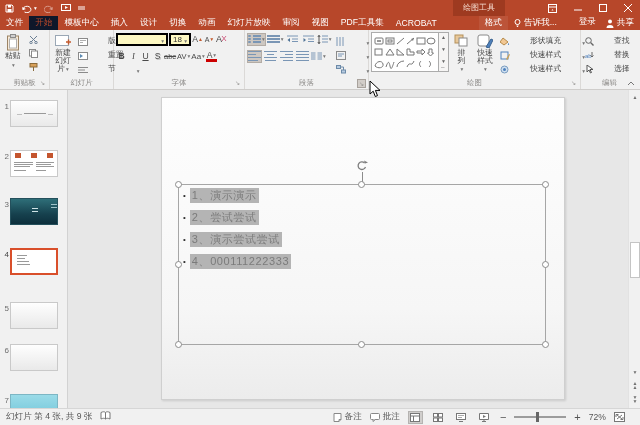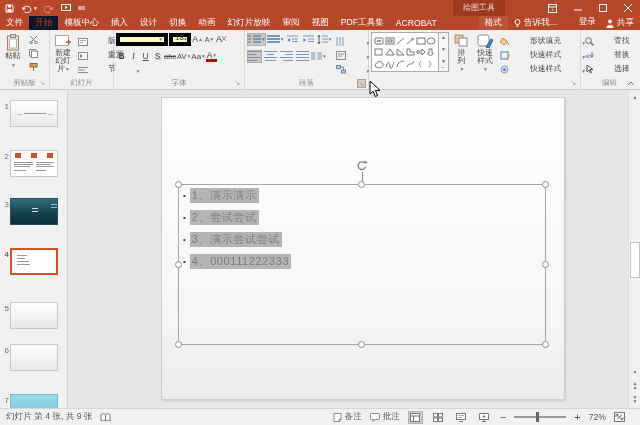--- a/index.html
+++ b/index.html
@@ -33,21 +33,21 @@
   .rbody{flex:1;display:flex;padding:2px 2px 0;gap:2px}
   .rlabel{height:11px;line-height:10px;text-align:center;font-size:7.4px;color:#8b8987}
   .dlg{position:absolute;right:2px;bottom:1px;width:9px;height:9px;font-size:6px;line-height:9px;text-align:center;color:#8b8987}
   .dlg.hot{background:#d2cdc8;border:1px solid #a8a29c}
   .bigbtn{display:flex;flex-direction:column;align-items:center;justify-content:flex-start;gap:1px;padding:2px 3px;font-size:7.8px;color:#4a4a4a;text-align:center;line-height:8px}
   .smallcol{display:flex;flex-direction:column;gap:1px;padding-top:1px}
   .sbtn{display:flex;align-items:flex-end;gap:20px;font-size:7.8px;color:#4a4a4a;height:13px;padding:0 2px;white-space:nowrap}
   .tgl{min-width:15px;height:13px;display:flex;align-items:center;justify-content:center}
   .tgl.on{background:#cdc7c1;border:1px solid #b3aca5}
   .dd{font-size:5.5px;color:#777;margin-left:1px}
-  .combo{background:#fef9c3;border:4px solid #000000;height:13px;display:flex;align-items:flex-end;font-size:8px;padding:0 2px;color:#333}
+  .combo{background:#fef9c3;border:2px solid #000000;height:13px;display:flex;align-items:flex-end;font-size:8px;padding:0 2px;color:#333}
   .frow{display:flex;align-items:center;gap:1px;height:14px}
   .fcol{display:flex;flex-direction:column;gap:2px}
   .fbtn{min-width:11px;height:13px;display:flex;align-items:center;justify-content:center;font-size:8.6px;color:#4a4a4a}
   .bold{font-weight:bold}.ital{font-style:italic;font-family:"Liberation Serif",serif}
   .unl{text-decoration:underline}.stk{text-decoration:line-through;font-size:7.5px}
   .ilines{width:13px;display:flex;flex-direction:column;gap:1.5px}
   .ilines i{height:1.5px;background:#7a96b5;display:block}
   .w60{width:60%}.w80{width:80%}
   .dot-row{display:flex;align-items:center;gap:2px}
   .dot{width:2.5px;height:2.5px;background:#444;border-radius:50%}
@@ -74,21 +74,21 @@
   .bullet{font-size:8px;color:#303030}
   .hl{background:var(--sel);color:#7b7b7b;padding:0 2px;letter-spacing:.6px;white-space:nowrap}
 
   
   .vscroll{position:absolute;left:628px;top:90px;width:12px;height:318px;background:#f1f1f1;border-left:1px solid #e2e2e2}
   .vsbtn{position:absolute;left:1px;width:10px;height:11px;display:flex;align-items:center;justify-content:center;color:#707070;font-size:5px;line-height:4px;flex-direction:column}
   .vsthumb{position:absolute;left:1px;top:152px;width:10px;height:36px;background:#fff;border:1px solid #c4c4c4}
 
   
   .status{position:absolute;left:0;top:408px;width:640px;height:17px;background:#f1f1f1;border-top:1px solid #d6d6d6;display:flex;align-items:center;font-size:8.6px;color:#565656}
-  .st-left{display:flex;align-items:flex-end;gap:8px;padding-left:6px}
+  .st-left{display:flex;align-items:flex-start;gap:8px;padding-left:6px}
   .st-right{margin-left:auto;display:flex;align-items:center;gap:8px;padding-right:15px}
   .stitem{display:flex;align-items:center;gap:3px}
   .viewbtn{width:15px;height:13px;display:flex;align-items:center;justify-content:center}
   .viewbtn.on{background:#d0cecc;border:1px solid #b5b3b1}
   .ztrack{width:52px;height:2px;background:#9c9c9c;position:relative}
   .zthumb{position:absolute;left:22px;top:-4px;width:3px;height:10px;background:#666}
 
   .cursor{position:absolute;left:369px;top:80px;z-index:99}
   svg{display:block}
 </style>
@@ -559,20 +559,21 @@
         <span class="sbtn">
             <svg width="10" height="9" viewBox="0 0 10 9">
               <circle cx="4.5" cy="4.5" r="3.5" fill="#cfe0f0" stroke="#7a9cc0"></circle>
               <circle cx="4.5" cy="4.5" r="1.5" fill="#4f81bd"></circle>
             </svg>
             <span>快速样式</span>
             <span class="dd">▾</span>
           </span>
       </div>
     </div>
+    <div class="rlabel">绘图</div>
     <span class="dlg">↘</span>
   </div>
 
   <div class="rgroup" style="width:57px;border-right:none">
     <div class="rbody">
       <div class="smallcol">
         <span class="sbtn">
             <svg width="9" height="9" viewBox="0 0 9 9">
               <circle cx="3.5" cy="3.5" r="2.8" fill="none" stroke="#666"></circle>
               <path d="M5.8 5.8L8.5 8.5" stroke="#666" stroke-width="1.4"></path>

